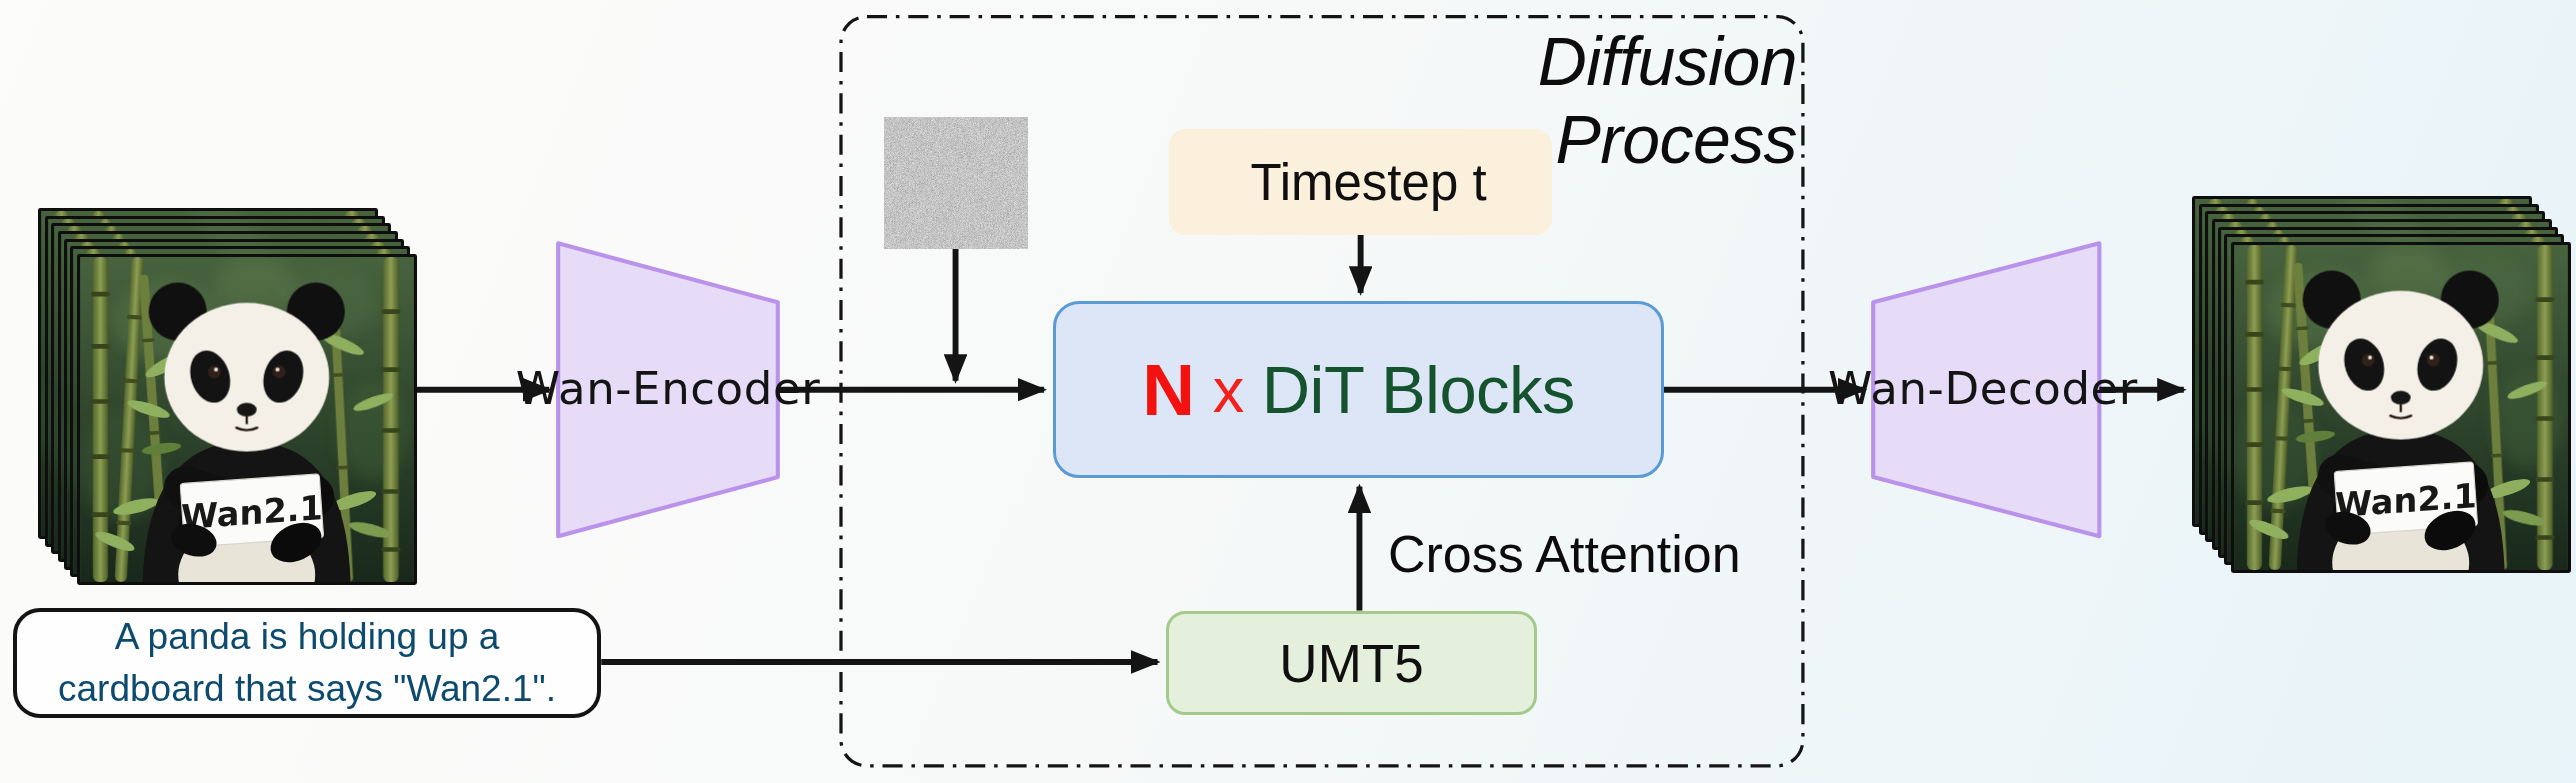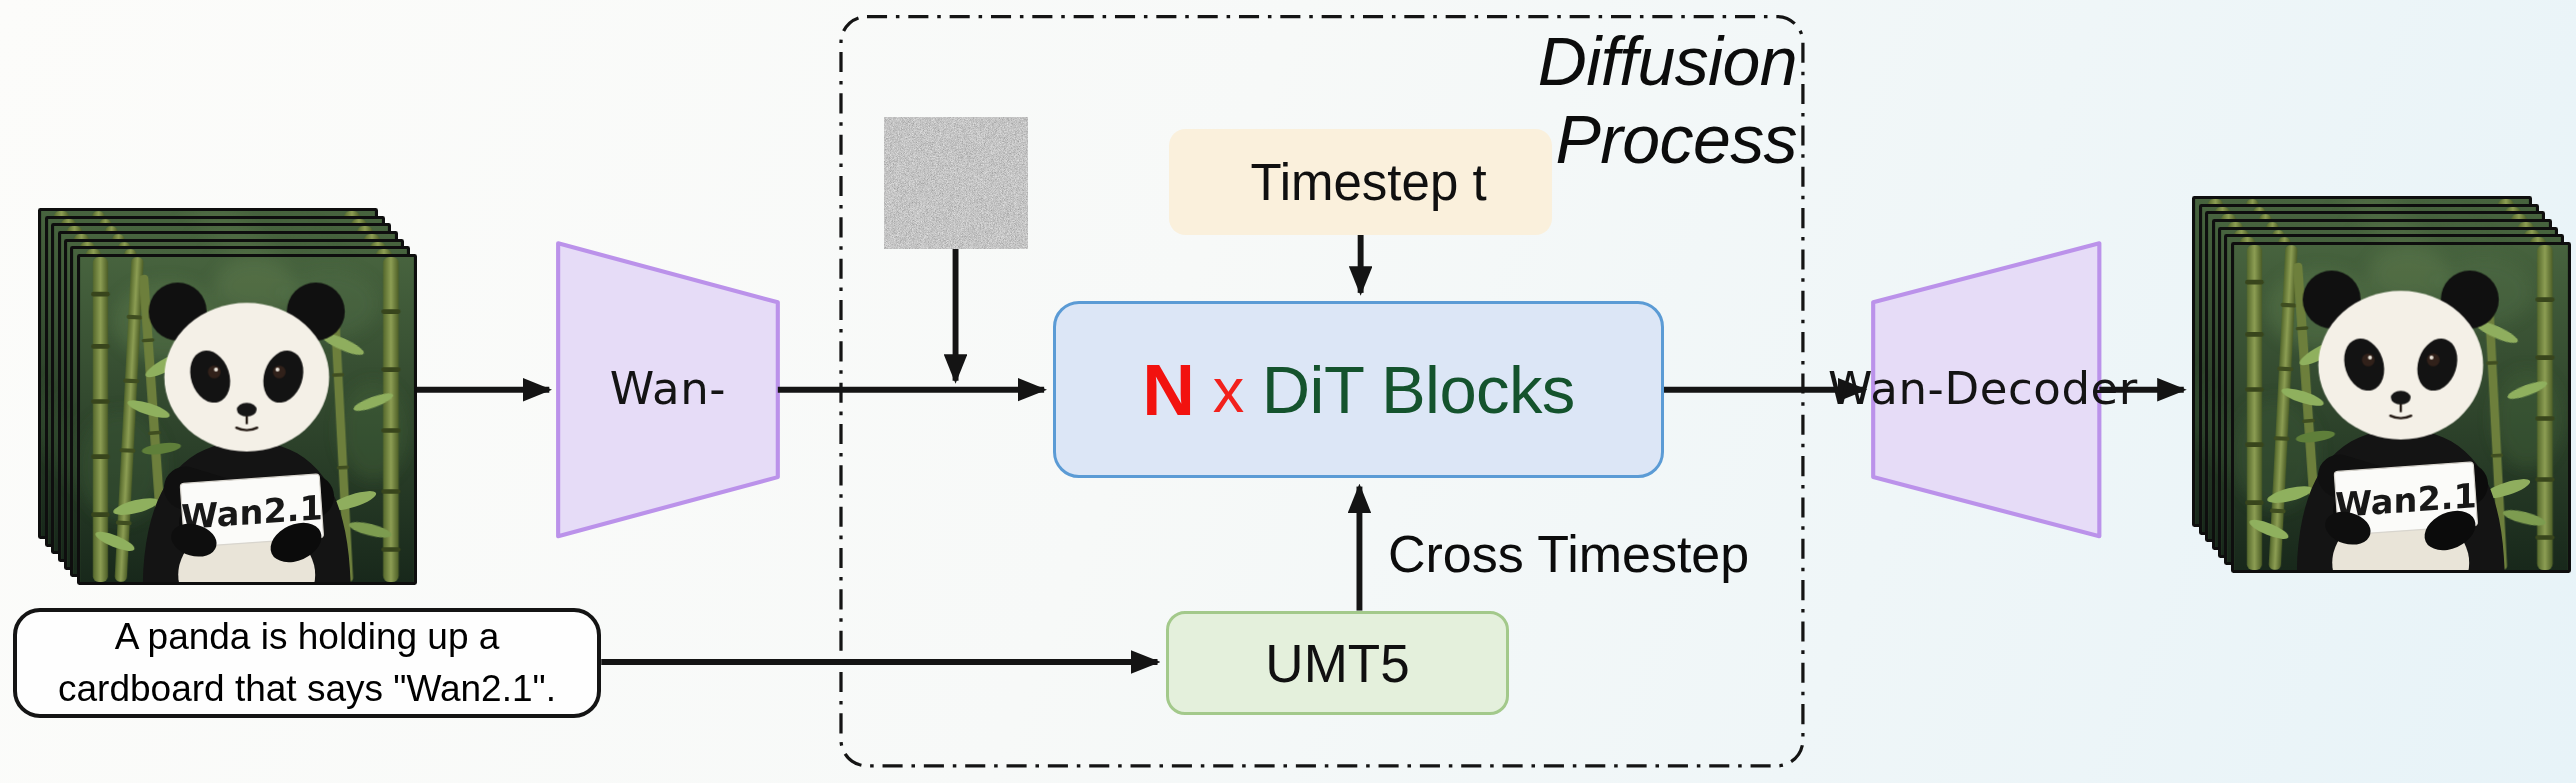--- a/index.html
+++ b/index.html
@@ -35,30 +35,30 @@
   .box-dit .x   { font-size:63px; font-weight:400; color:#f2211c; }
   .box-dit .lbl { font-size:67px; font-weight:500; color:#14532d; letter-spacing:-0.6px; }
 
   .box-timestep {
     left:1169px; top:129px; width:383px; height:106px;
     background:#faf0dc; border-radius:16.5px;
     display:flex; align-items:center; justify-content:center;
     font-size:51px; font-weight:500; color:#101010;padding-left:16px;
   }
   .box-umt5 {
-    left:1166px; top:611px; width:343px; height:104px;
+    left:1166px; top:611px; width:371px; height:104px;
     background:#e4f0dc; border:3px solid #a3c98b; border-radius:19px;
     display:flex; align-items:center; justify-content:center;
     font-size:53px; font-weight:500; color:#101010;
   }
   .box-prompt {
     left:13px; top:608px; width:588px; height:110px;
     background:#fefefe; border:4.1px solid #141414; border-radius:27px;
     display:flex; flex-direction:column; align-items:center; justify-content:center;
-    font-size:37px; font-weight:500; color:#000000; line-height:1.4;
+    font-size:37px; font-weight:500; color:#0c4a6e; line-height:1.4;
     text-align:center;
   }
 
   .vae-label {
     width:220px; height:293px;
     display:flex; flex-direction:row; align-items:center; justify-content:center;
     font-family:"DejaVu Sans", sans-serif;
     font-size:45px; color:#141414; line-height:1.3; letter-spacing:0.6px;
   }
   .vae-label.enc { left:558px;  top:243px; }
@@ -313,28 +313,29 @@
 <div class="abs box-timestep">
   <span>Timestep t</span>
 </div>
 
 <div class="abs box-dit">
   <span class="n">N</span>
   <span class="x">x</span>
   <span class="lbl">DiT Blocks</span>
 </div>
 
-<div class="abs lbl-crossattn">Cross Timestep</div>
+<div class="abs lbl-crossattn">Cross Attention</div>
 
 <div class="abs box-umt5">
   <span>UMT5</span>
 </div>
 
 <div class="abs vae-label enc">
   <div>Wan-</div>
+  <div>Encoder</div>
 </div>
 
 <div class="abs vae-label dec">
   <div>Wan-</div>
   <div>Decoder</div>
 </div>
 
 <div class="abs box-prompt">
   <div>A panda is holding up a</div>
   <div>cardboard that says "Wan2.1".</div>

